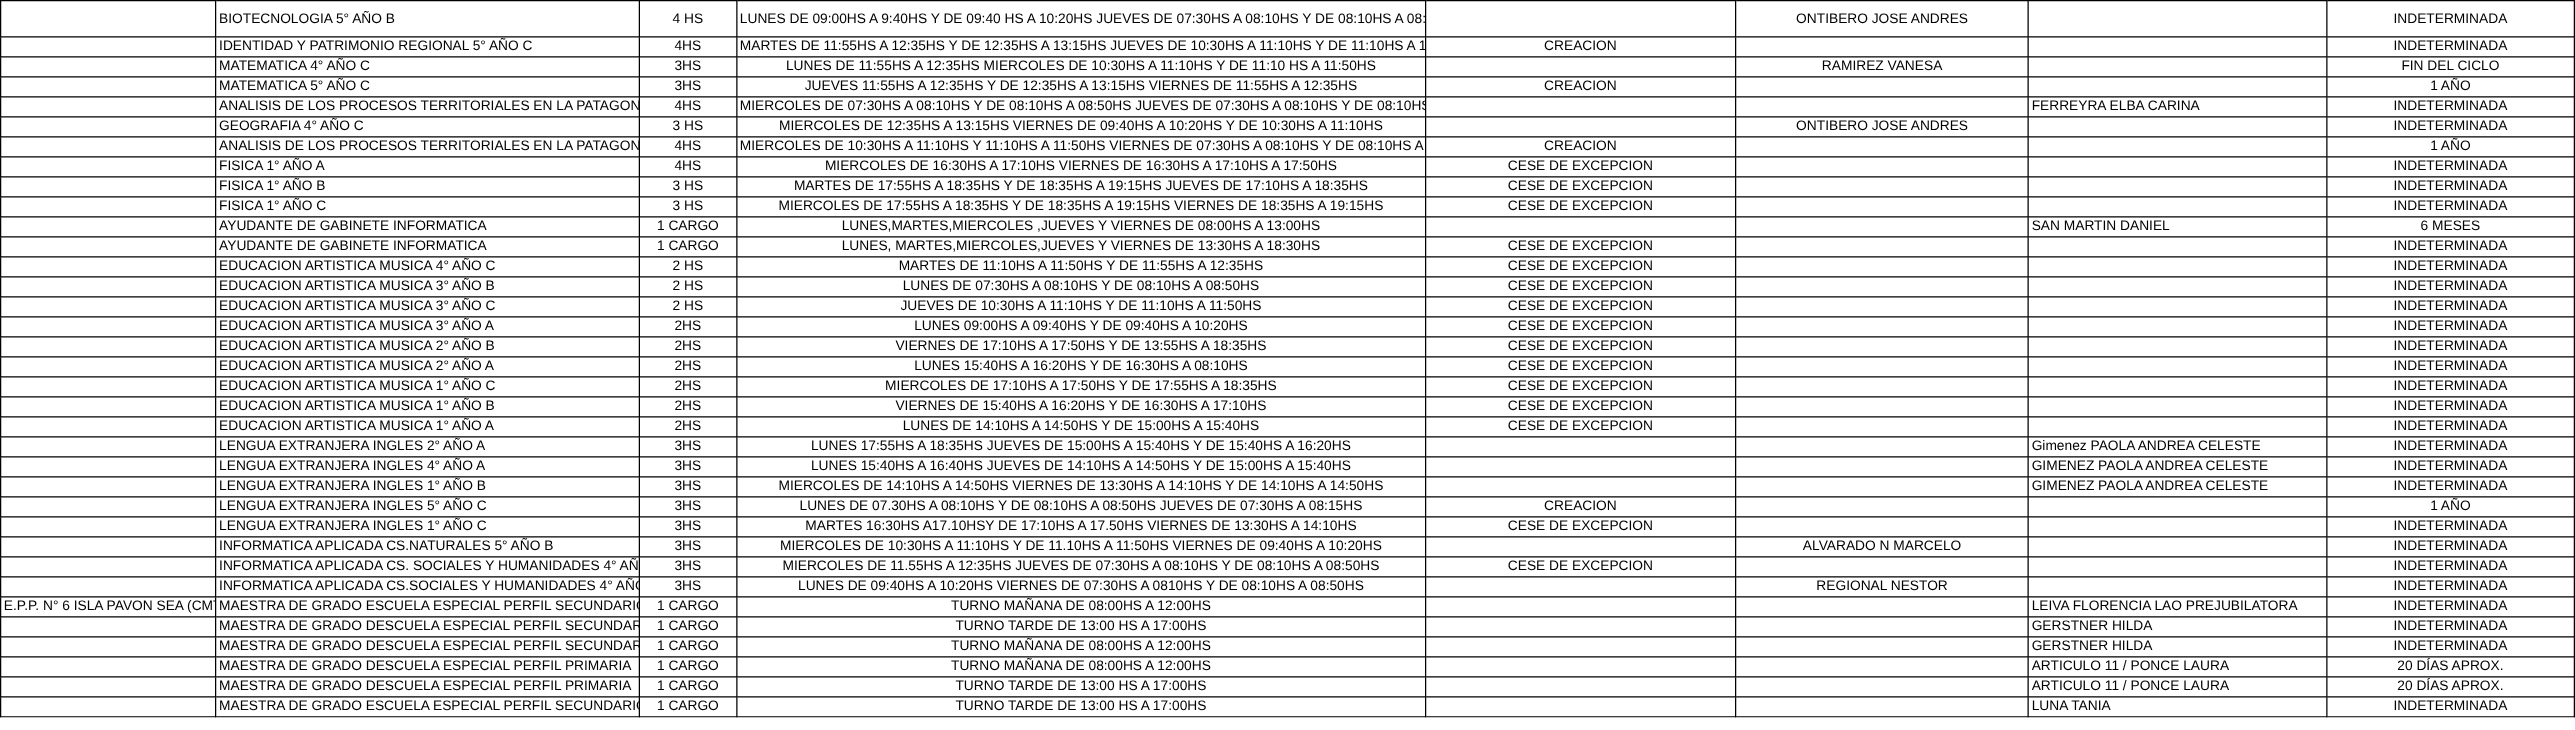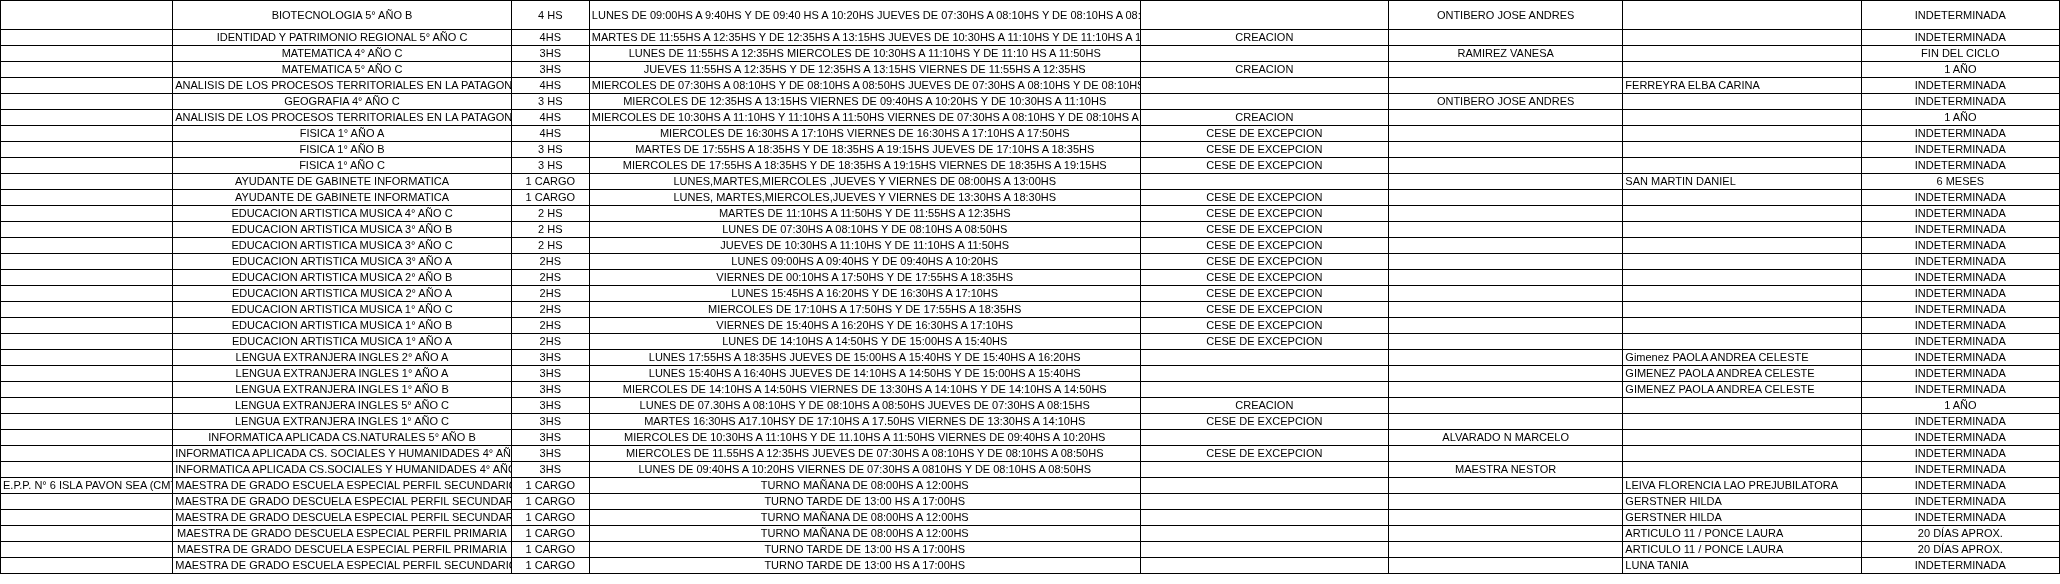--- a/index.html
+++ b/index.html
@@ -25,21 +25,20 @@
     line-height: 13px;
     overflow: hidden;
     white-space: nowrap;
     vertical-align: middle;
   }
   td.c-esc {
     text-align: left;
     border-right: 1px solid #000000;
   }
   td.c-cargo {
-    text-align: center;
   }
   td.c-hs {
     text-align: center;
   }
   td.c-horario {
     text-align: center;
   }
   td.c-motivo {
     text-align: center;
     margin-left: 16px;
@@ -234,31 +233,31 @@
         <td class="c-horario">LUNES 09:00HS A 09:40HS Y DE 09:40HS A 10:20HS</td>
         <td class="c-motivo">CESE DE EXCEPCION</td>
         <td class="c-doc1"></td>
         <td class="c-doc2"></td>
         <td class="c-dur">INDETERMINADA</td>
       </tr>
       <tr>
         <td class="c-esc"></td>
         <td class="c-cargo">EDUCACION ARTISTICA MUSICA 2° AÑO B</td>
         <td class="c-hs">2HS</td>
-        <td class="c-horario">VIERNES DE 00:10HS A 17:50HS Y DE 17:55HS A 18:35HS</td>
+        <td class="c-horario">VIERNES DE 17:10HS A 17:50HS Y DE 13:55HS A 18:35HS</td>
         <td class="c-motivo">CESE DE EXCEPCION</td>
         <td class="c-doc1"></td>
         <td class="c-doc2"></td>
         <td class="c-dur">INDETERMINADA</td>
       </tr>
       <tr>
         <td class="c-esc"></td>
         <td class="c-cargo">EDUCACION ARTISTICA MUSICA 2° AÑO A</td>
         <td class="c-hs">2HS</td>
-        <td class="c-horario">LUNES 15:45HS A 16:20HS Y DE 16:30HS A 17:10HS</td>
+        <td class="c-horario">LUNES 15:40HS A 16:20HS Y DE 16:30HS A 08:10HS</td>
         <td class="c-motivo">CESE DE EXCEPCION</td>
         <td class="c-doc1"></td>
         <td class="c-doc2"></td>
         <td class="c-dur">INDETERMINADA</td>
       </tr>
       <tr>
         <td class="c-esc"></td>
         <td class="c-cargo">EDUCACION ARTISTICA MUSICA 1° AÑO C</td>
         <td class="c-hs">2HS</td>
         <td class="c-horario">MIERCOLES DE 17:10HS A 17:50HS Y DE 17:55HS A 18:35HS</td>
@@ -292,21 +291,21 @@
         <td class="c-cargo">LENGUA EXTRANJERA INGLES 2° AÑO A</td>
         <td class="c-hs">3HS</td>
         <td class="c-horario">LUNES 17:55HS A 18:35HS JUEVES DE 15:00HS A 15:40HS Y DE 15:40HS A 16:20HS</td>
         <td class="c-motivo"></td>
         <td class="c-doc1"></td>
         <td class="c-doc2">Gimenez PAOLA ANDREA CELESTE</td>
         <td class="c-dur">INDETERMINADA</td>
       </tr>
       <tr>
         <td class="c-esc"></td>
-        <td class="c-cargo">LENGUA EXTRANJERA INGLES 1° AÑO A</td>
+        <td class="c-cargo">LENGUA EXTRANJERA INGLES 4° AÑO A</td>
         <td class="c-hs">3HS</td>
         <td class="c-horario">LUNES 15:40HS A 16:40HS JUEVES DE 14:10HS A 14:50HS Y DE 15:00HS A 15:40HS</td>
         <td class="c-motivo"></td>
         <td class="c-doc1"></td>
         <td class="c-doc2">GIMENEZ PAOLA ANDREA CELESTE</td>
         <td class="c-dur">INDETERMINADA</td>
       </tr>
       <tr>
         <td class="c-esc"></td>
         <td class="c-cargo">LENGUA EXTRANJERA INGLES 1° AÑO B</td>
@@ -356,21 +355,21 @@
         <td class="c-doc1"></td>
         <td class="c-doc2"></td>
         <td class="c-dur">INDETERMINADA</td>
       </tr>
       <tr>
         <td class="c-esc"></td>
         <td class="c-cargo">INFORMATICA APLICADA CS.SOCIALES Y HUMANIDADES 4° AÑO A</td>
         <td class="c-hs">3HS</td>
         <td class="c-horario">LUNES DE 09:40HS A 10:20HS VIERNES DE 07:30HS A 0810HS Y DE 08:10HS A 08:50HS</td>
         <td class="c-motivo"></td>
-        <td class="c-doc1">MAESTRA NESTOR</td>
+        <td class="c-doc1">REGIONAL NESTOR</td>
         <td class="c-doc2"></td>
         <td class="c-dur">INDETERMINADA</td>
       </tr>
       <tr>
         <td class="c-esc wrap2">E.P.P. N° 6 ISLA PAVON SEA (CMTE. LUIS PIEDRA BUENA)</td>
         <td class="c-cargo">MAESTRA DE GRADO ESCUELA ESPECIAL PERFIL SECUNDARIO</td>
         <td class="c-hs">1 CARGO</td>
         <td class="c-horario">TURNO MAÑANA DE 08:00HS A 12:00HS</td>
         <td class="c-motivo"></td>
         <td class="c-doc1"></td>

